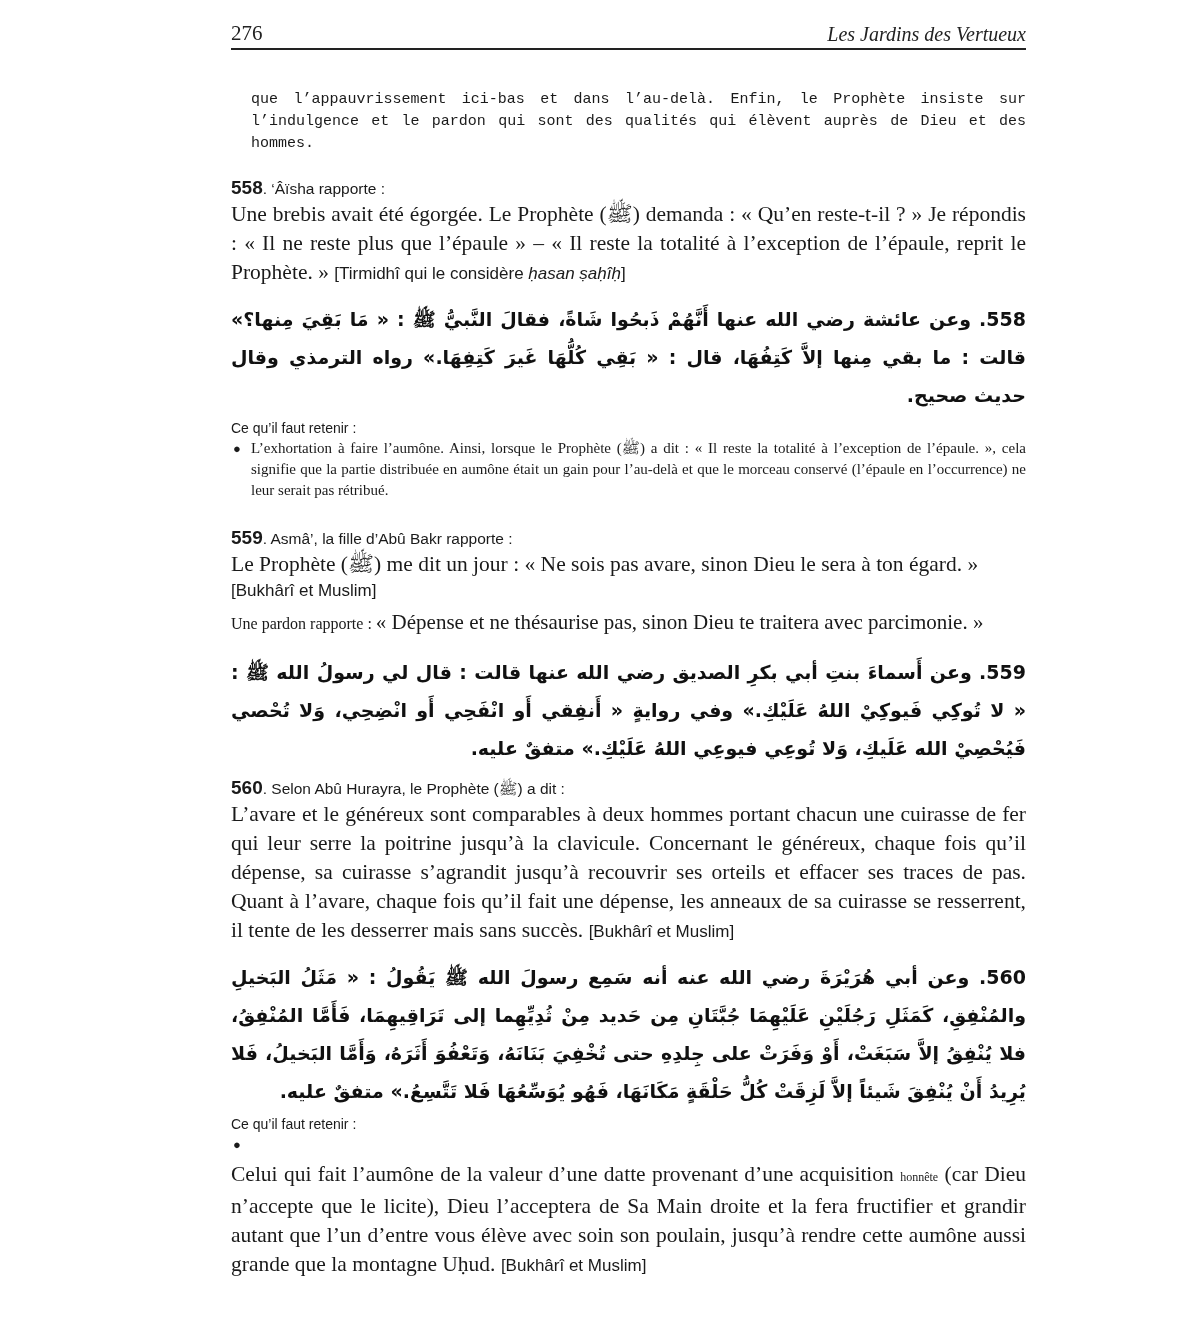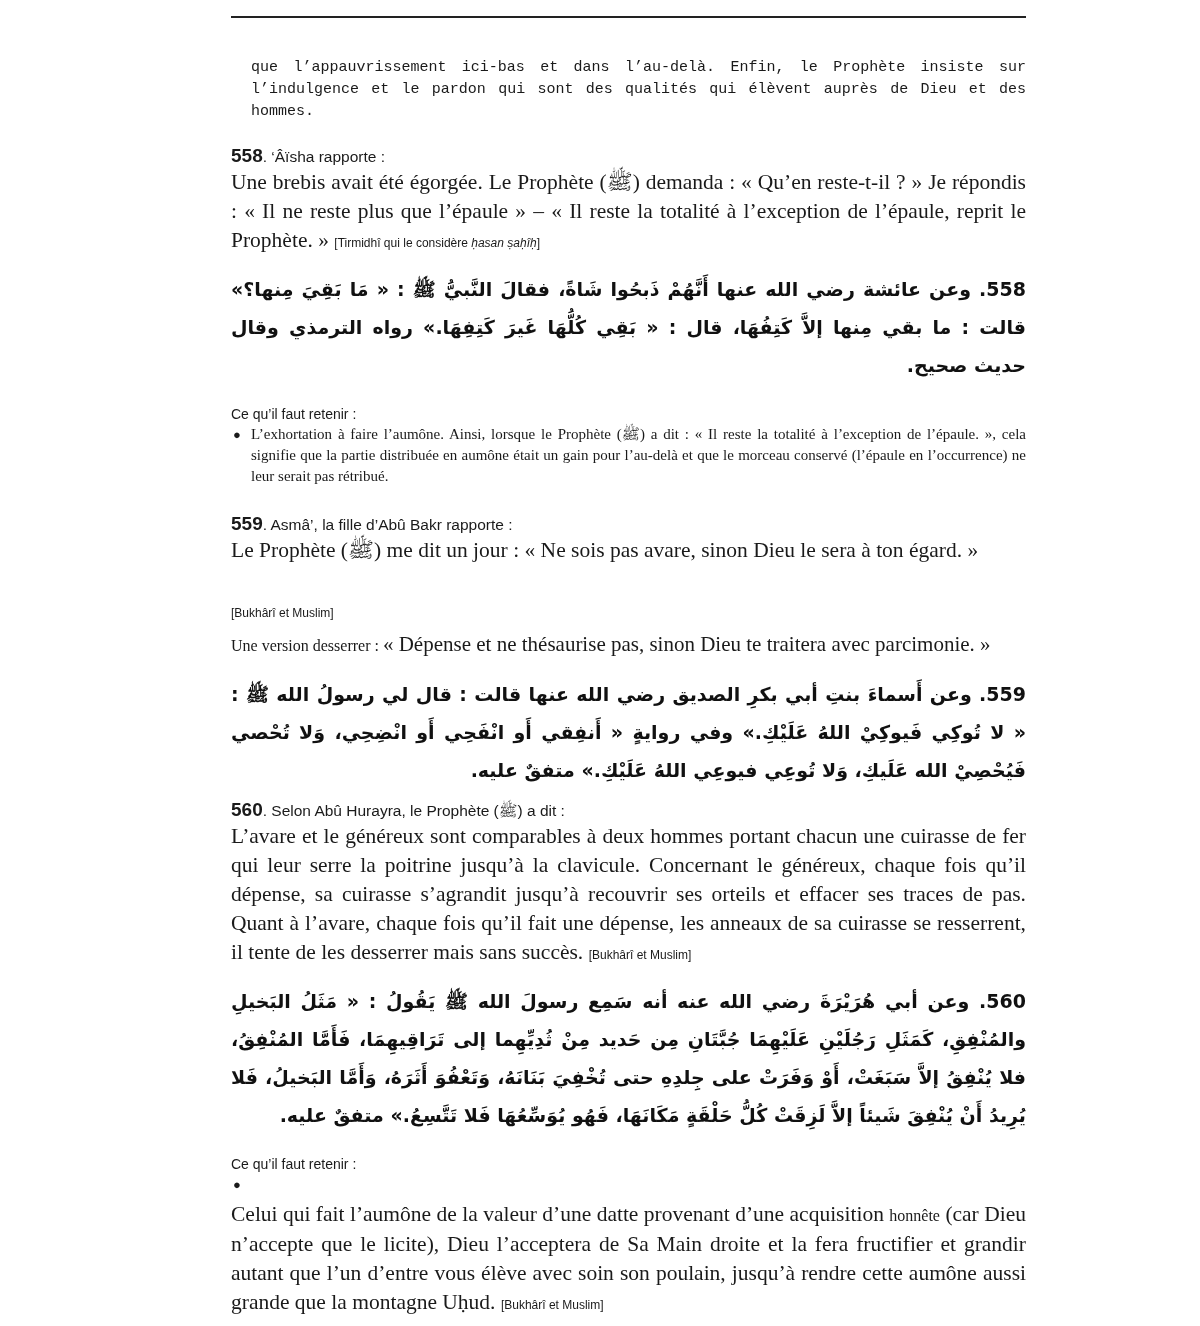--- a/index.html
+++ b/index.html
@@ -7,34 +7,38 @@
     .page { position: absolute; left: 231px; top: 14px; width: 795px; }
     .header { display: flex; justify-content: space-between; align-items: flex-end; height: 32px; }
     .page-num { font-family: "Liberation Serif", serif; font-size: 21px; color: #222; }
     .running-title { font-family: "Liberation Serif", serif; font-style: italic; font-size: 20px; color: #222; }
     .rule { height: 0; border-top: 2px solid #222; margin-top: 2px; }
     .intro { font-family: Liberation Mono, monospace; font-size: 15px; line-height: 22px; margin: 39px 0 0 20px; text-align: justify; }
     .hadith { margin-top: 26px; }
     .h-head { font-family: "Liberation Sans", sans-serif; font-size: 15.5px; line-height: 22px; }
     .h-head .num { font-weight: bold; font-size: 19px; margin-top: 40px; }
     .h-text { font-family: "Liberation Serif", serif; font-size: 21.5px; line-height: 29px; text-align: justify; }
-    .src { font-family: "Liberation Sans", sans-serif; font-size: 12px; margin-top: 36px; }
+    .src { font-family: "Liberation Sans", sans-serif; font-size: 17px; }
     .src i { font-style: italic; }
     .variant { font-family: "Liberation Serif", serif; font-size: 21px; line-height: 34px; margin-top: 2px; }
     .variant .pre { font-size: 16px; }
     .arabic { font-family: "DejaVu Sans", sans-serif; direction: rtl; text-align: justify; text-align-last: right; font-size: 19px; line-height: 38px; margin-top: 12px; font-weight: bold; color: #111; }
-    .retain-title { font-family: "Liberation Sans", sans-serif; font-size: 14px; line-height: 20px; margin-top: 20px; }
+    .retain-title { font-family: "Liberation Sans", sans-serif; font-size: 14px; line-height: 20px; margin-top: 4px; }
     .retain-item { font-family: "Liberation Serif", serif; font-size: 15px; line-height: 21px; position: relative; padding-left: 20px; text-align: justify; }
     .bullet { position: absolute; left: 2px; top: 0; font-size: 13px; }
-    .small { font-size: 16px; }
+    .small { font-size: 12px; }
   </style>
 </head>
 <body>
 
 <div class="page">
+  <div class="header">
+    <span class="page-num">276</span>
+    <span class="running-title">Les Jardins des Vertueux</span>
+  </div>
   <div class="rule"></div>
 
   <p class="intro">que l’appauvrissement ici-bas et dans l’au-delà. Enfin, le Prophète insiste sur l’indulgence et le pardon qui sont des qualités qui élèvent auprès de Dieu et des hommes.</p>
 
   <div class="hadith" style="margin-top:22px">
     <div class="h-head">
       <span class="num">558</span><span>. ‘Âïsha rapporte :</span>
     </div>
     <div class="h-text">
       <span>Une brebis avait été égorgée. Le Prophète (ﷺ) demanda : « Qu’en reste-t-il ? » Je répondis : « Il ne reste plus que l’épaule » – « Il reste la totalité à l’exception de l’épaule, reprit le Prophète. »</span>
@@ -48,21 +52,21 @@
     </div>
   </div>
 
   <div class="hadith">
     <div class="h-head">
       <span class="num">559</span><span>. Asmâ’, la fille d’Abû Bakr rapporte :</span>
     </div>
     <div class="h-text">Le Prophète (ﷺ) me dit un jour : « Ne sois pas avare, sinon Dieu le sera à ton égard. »</div>
     <div class="src" style="line-height:24px">[Bukhârî et Muslim]</div>
     <div class="variant">
-      <span class="pre">Une version desserrer : </span><span>« Dépense et ne thésaurise pas, sinon Dieu te traitera avec parcimonie. »</span>
+      <span class="pre">Une pardon rapporte : </span><span>« Dépense et ne thésaurise pas, sinon Dieu te traitera avec parcimonie. »</span>
     </div>
     <div class="arabic">559. وعن أَسماءَ بنتِ أبي بكرِ الصديق رضي الله عنها قالت : قال لي رسولُ الله ﷺ : « لا تُوكِي فَيوكِيْ اللهُ عَلَيْكِ.» وفي روايةٍ « أَنفِقي أَو انْفَحِي أَو انْضِحِي، وَلا تُحْصي فَيُحْصِيْ الله عَلَيكِ، وَلا تُوعِي فيوعِي اللهُ عَلَيْكِ.» متفقٌ عليه.</div>
   </div>
 
   <div class="hadith" style="margin-top:10px">
     <div class="h-head">
       <span class="num">560</span><span>. Selon Abû Hurayra, le Prophète (ﷺ) a dit :</span>
     </div>
     <div class="h-text">
       <span>L’avare et le généreux sont comparables à deux hommes portant chacun une cuirasse de fer qui leur serre la poitrine jusqu’à la clavicule. Concernant le généreux, chaque fois qu’il dépense, sa cuirasse s’agrandit jusqu’à recouvrir ses orteils et effacer ses traces de pas. Quant à l’avare, chaque fois qu’il fait une dépense, les anneaux de sa cuirasse se resserrent, il tente de les desserrer mais sans succès.</span>

